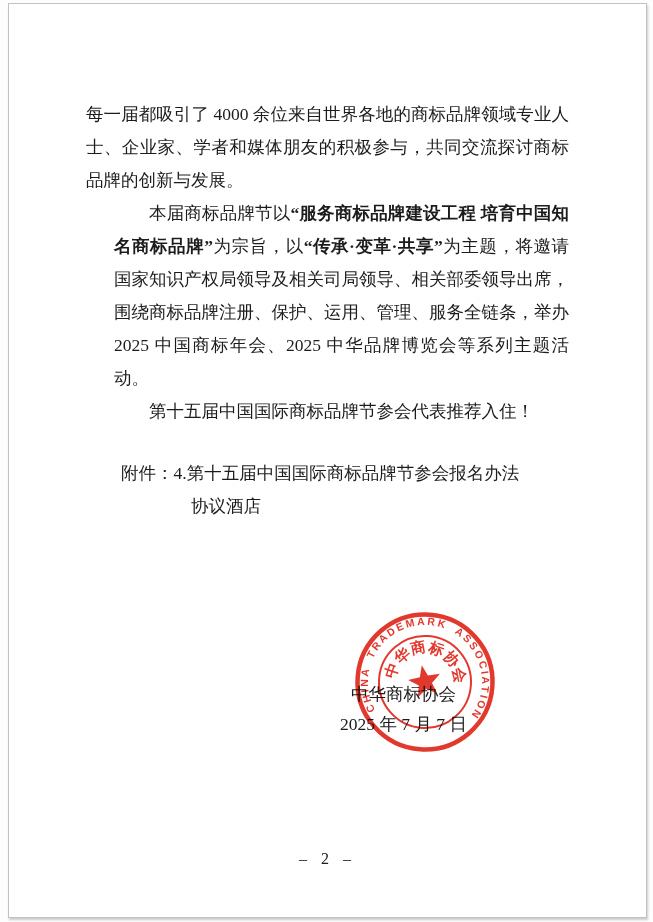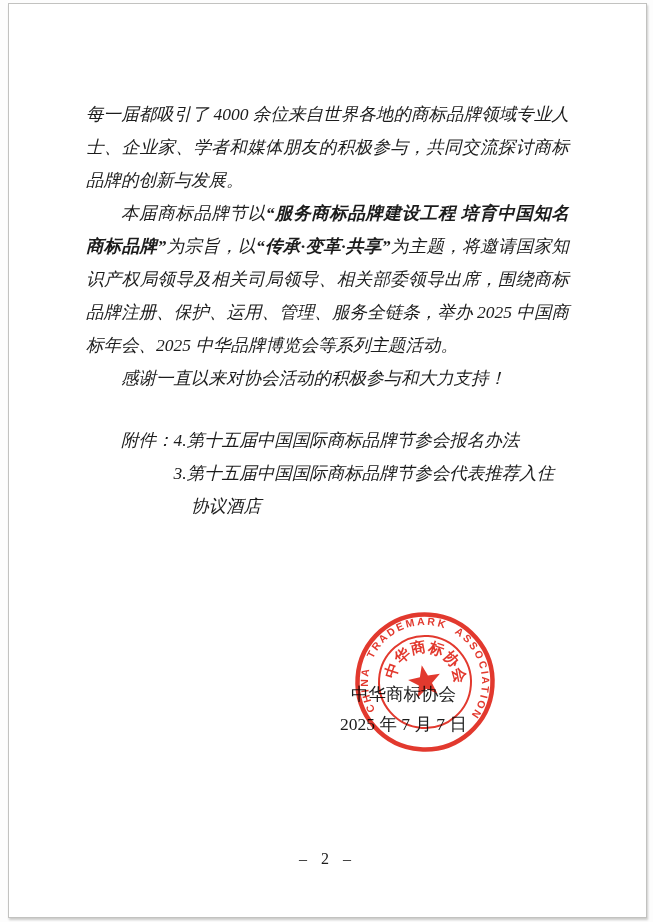--- a/index.html
+++ b/index.html
@@ -24,24 +24,23 @@
   .body-text {
     position: absolute;
     left: 77px;
     right: 77px;
     top: 94px;
     font-size: 17.5px;
     line-height: 33px;
     color: #1c1c1c;
     text-align: justify;
     text-justify: inter-ideograph;
-    font-style: italic;
   }
   .para { margin: 0; }
-  .para.indent { text-indent: 2em; }
+  .para.indent { text-indent: 2em; margin-left: 28px; }
   .bold-phrase { font-weight: bold; }
   .attachments {
     margin-top: 29px;
     display: flex;
     padding-left: 2em;
     text-align: left;
   }
   .att-label { white-space: nowrap; flex: 0 0 auto; }
   .att-lines { flex: 1 1 auto; }
   .att-line { white-space: nowrap; }
@@ -101,27 +100,26 @@
 <body>
 
 <div class="page">
 
   <div class="body-text">
     <p class="para">每一届都吸引了 4000 余位来自世界各地的商标品牌领域专业人士、企业家、学者和媒体朋友的积极参与，共同交流探讨商标品牌的创新与发展。</p>
 
     <p class="para indent"><span>本届商标品牌节以</span><span class="bold-phrase">“服务商标品牌建设工程 培育中国知名商标品牌”</span><span>为宗旨，以</span><span class="bold-phrase">“传承·变革·共享”</span><span>为主题，将邀请国家知识产权局领导及相关司局领导、相关部委领导出席，围绕商标品牌注册、保护、运用、管理、服务全链条，举办 2025 中国商标年会、2025 中华品牌博览会等系列主题活动。</span></p>
 
 
-    <p class="para indent">感谢一直以来对协会活动的积极参与和大力支持！</p>
+    <p class="para indent">第十五届中国国际商标品牌节参会代表推荐入住！</p>
 
     <div class="attachments">
       <div class="att-label">附件：</div>
       <div class="att-lines">
         <div class="att-line">4.第十五届中国国际商标品牌节参会报名办法</div>
-        <div class="att-line">3.第十五届中国国际商标品牌节参会代表推荐入住</div>
         <div class="att-line continuation">协议酒店</div>
       </div>
     </div>
   </div>
 
   <div class="signature-org">中华商标协会</div>
   <div class="signature-date">2025 年 7 月 7 日</div>
 
   <svg class="seal" viewBox="0 0 160 160">
     <g transform="rotate(4 80 80)">

